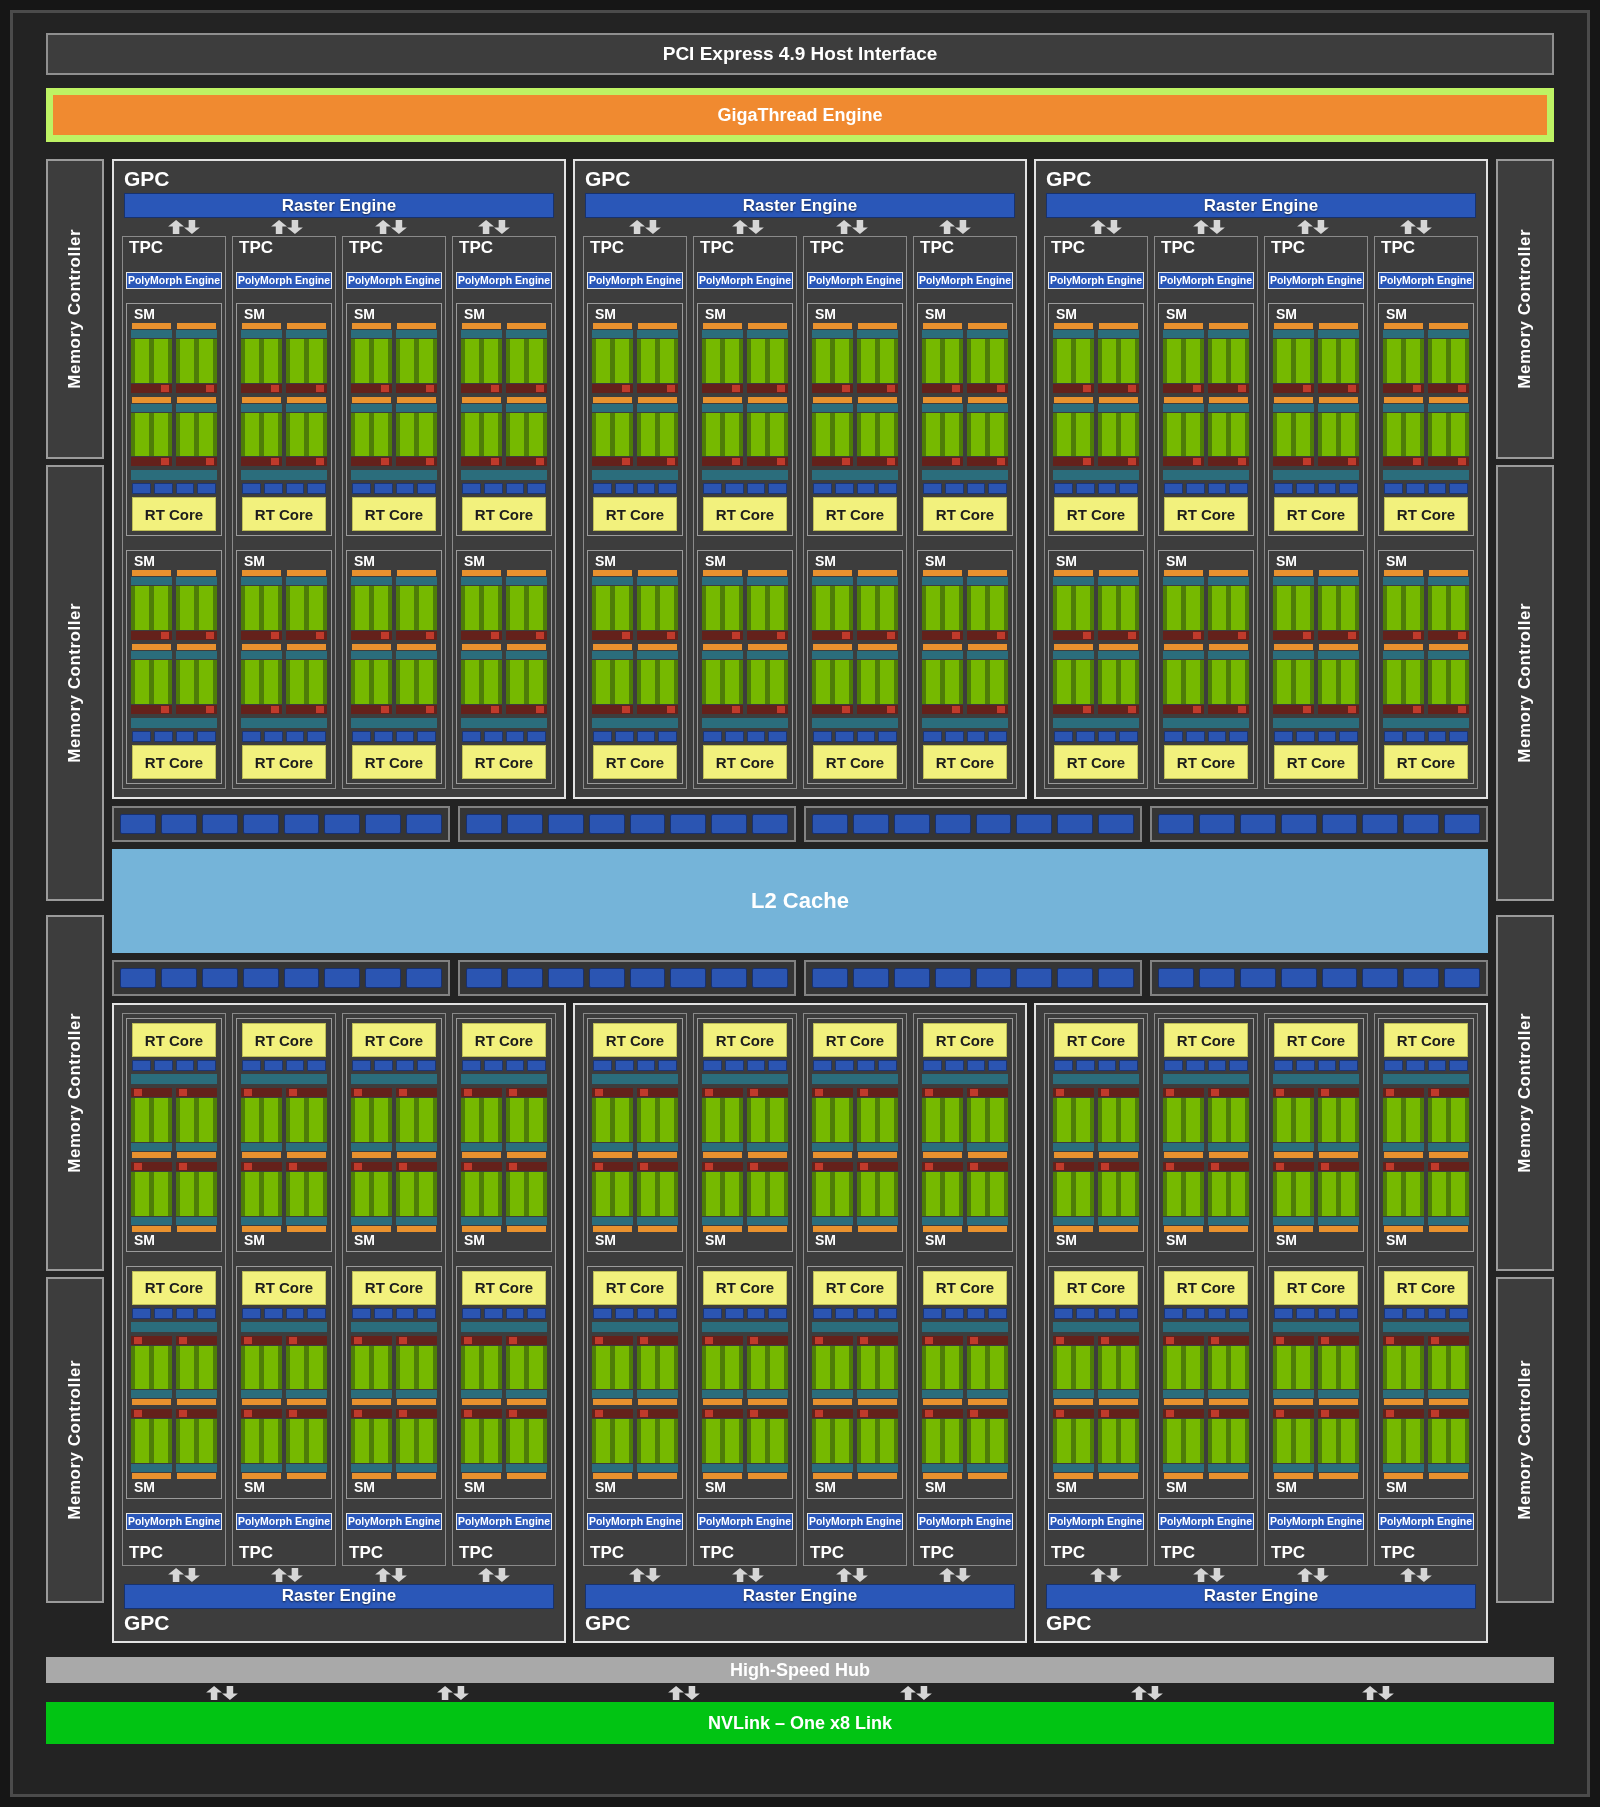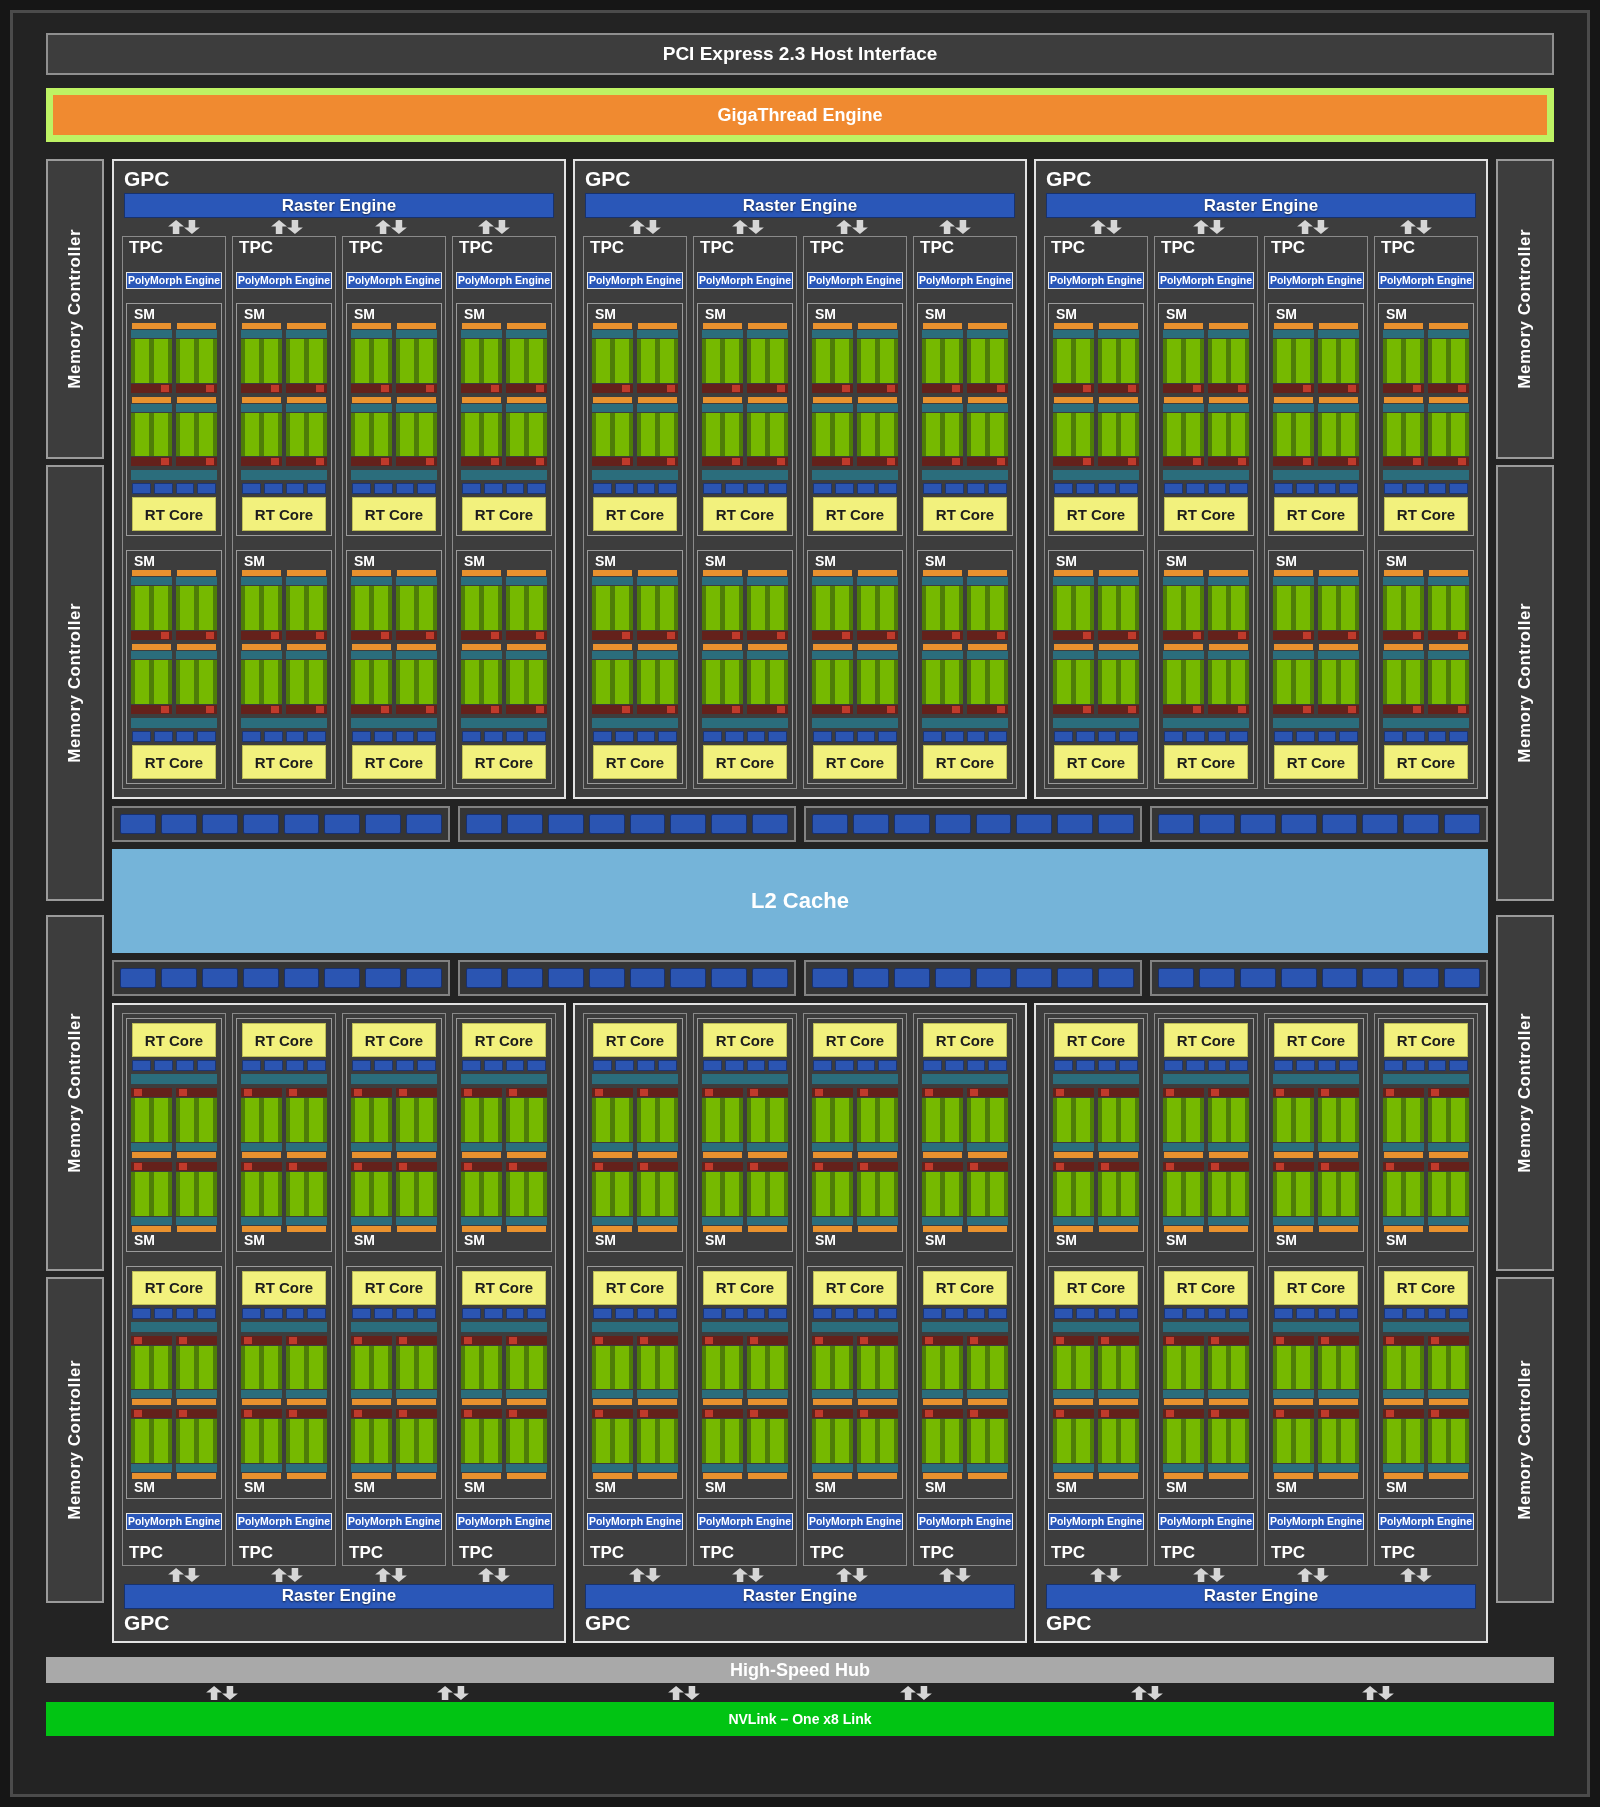--- a/index.html
+++ b/index.html
@@ -54,28 +54,28 @@
   .seg-group{flex:1;background:#353535;border:2px solid #828282;display:flex;align-items:center;gap:5px;padding:3px 6px;box-sizing:border-box;}
   .l2seg{flex:1;height:18px;background:var(--segment-blue);border:1px solid #173070;border-radius:2px;}
   .l2{height:104px;background:var(--l2-blue);display:flex;align-items:center;justify-content:center;
       color:var(--text-white);font-size:22px;font-weight:bold;flex-shrink:0;}
   .mc-col{width:58px;display:flex;flex-direction:column;flex-shrink:0;}
   .mc{background:var(--box-fill);border:2px solid #9b9b9b;display:flex;align-items:center;justify-content:center;box-sizing:border-box;}
   .mc-label{writing-mode:vertical-rl;transform:rotate(180deg);color:var(--text-white);font-weight:bold;font-size:17px;
             letter-spacing:.5px;white-space:nowrap;}
   .hub{height:26px;background:var(--hub-gray);font-size:18px;margin-top:14px;}
   .hub-arrows{display:flex;justify-content:space-around;align-items:center;height:17px;padding:1px 60px;color:var(--arrow-gray);flex-shrink:0;}
-  .nvlink{height:34px;background:var(--nvlink-green);font-size:14px;}
+  .nvlink{height:42px;background:var(--nvlink-green);font-size:18px;}
 </style>
 </head>
 <body>
 
 <div class="die">
   <div class="bar pci">
-    <span>PCI Express 2.3 Host Interface</span>
+    <span>PCI Express 4.9 Host Interface</span>
   </div>
   <div class="bar giga">
     <span>GigaThread Engine</span>
   </div>
   <div class="main">
     <div class="mc-col" id="mc-left">
         <div class="mc" style="height: 300px; margin-top: 0px;">
           <div class="mc-label">Memory Controller</div>
         </div>
         <div class="mc" style="height: 436px; margin-top: 6px;">

